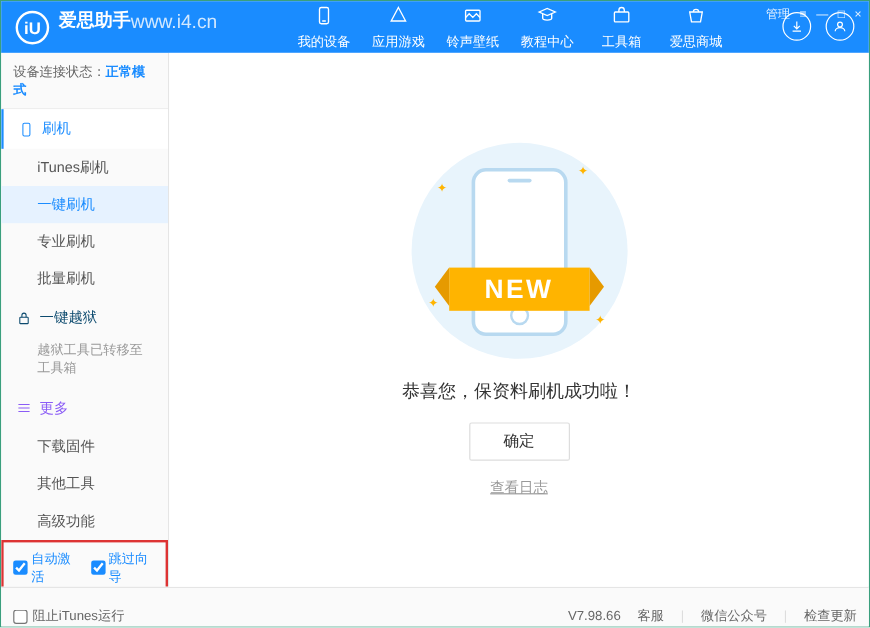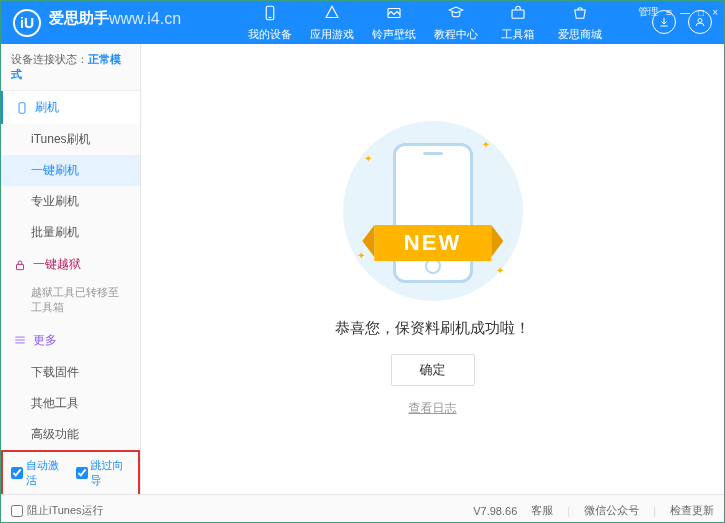--- a/index.html
+++ b/index.html
@@ -53,21 +53,21 @@
 .illus-banner::before, .illus-banner::after { content: ""; position: absolute; top: 0; width: 0; height: 0; border-top: 16px solid transparent; border-bottom: 16px solid transparent; }
 .illus-banner::before { left: -12px; border-right: 12px solid #e69a00; }
 .illus-banner::after { right: -12px; border-left: 12px solid #e69a00; }
 .illus-star { position: absolute; color: #ffb400; font-size: 10px; }
 
 .success-text { font-size: 15px; color: #333; margin-bottom: 16px; }
 .ok-btn { border: 1px solid #ddd; background: #fff; padding: 6px 28px; font-size: 13px; color: #333; cursor: pointer; border-radius: 2px; margin-bottom: 14px; }
 .log-link { font-size: 12px; color: #999; cursor: pointer; text-decoration: underline; }
 
 
-.footer { height: 28px; border-top: 1px solid #e5e5e5; display: flex; align-items: flex-end; padding: 4px 10px; font-size: 11px; color: #666; background: #fafafa; }
+.footer { height: 28px; border-top: 1px solid #e5e5e5; display: flex; align-items: flex-start; padding: 16px 10px; font-size: 11px; color: #666; background: #fafafa; }
 .footer .left { display: flex; align-items: center; gap: 4px; }
 .footer .left input { width: 12px; height: 12px; }
 .footer .right { margin-left: auto; display: flex; align-items: center; gap: 14px; }
 .footer .right span { cursor: pointer; }
 .sep { color: #ddd; }
 </style>
 </head>
 <body>
 
 <div class="window">
@@ -169,21 +169,21 @@
               <rect x="7" y="3" width="10" height="18" rx="2"></rect>
             </svg>
           </span>
         <span>刷机</span>
       </div>
       <div class="side-sub">iTunes刷机</div>
       <div class="side-sub active">一键刷机</div>
       <div class="side-sub">专业刷机</div>
       <div class="side-sub">批量刷机</div>
 
-      <div class="side-section" style="color:#be185d">
+      <div class="side-section" style="color:#0c4a6e">
         <span class="side-icon">
             <svg viewBox="0 0 24 24">
               <rect x="6" y="11" width="12" height="9" rx="1"></rect>
               <path d="M9 11 V8 a3 3 0 0 1 6 0 V11"></path>
             </svg>
           </span>
         <span>一键越狱</span>
       </div>
       <div class="side-note">越狱工具已转移至
 工具箱</div>

